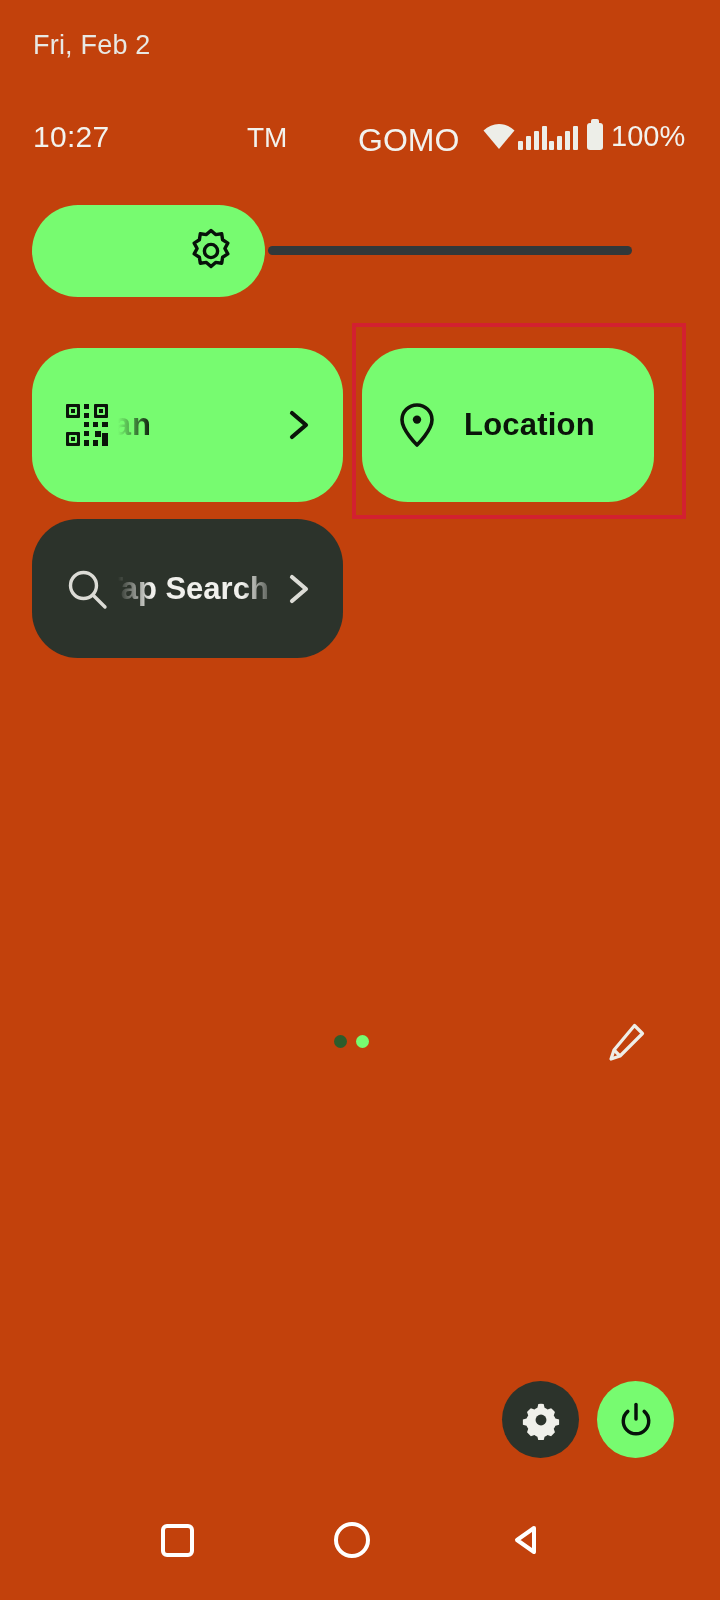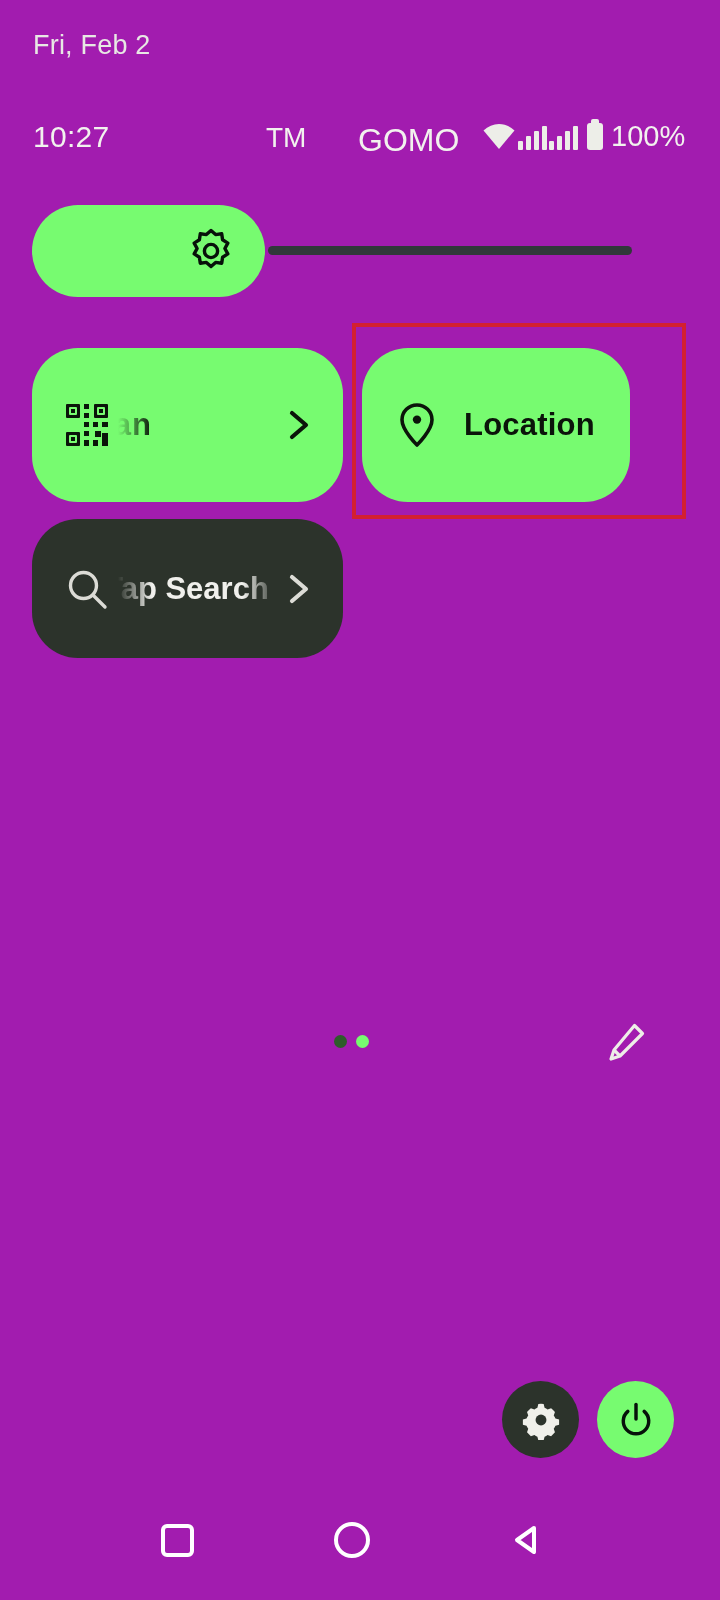--- a/index.html
+++ b/index.html
@@ -11,21 +11,21 @@
     width: 720px;
     height: 1600px;
     position: relative;
     overflow: hidden;
     font-family: "Liberation Sans", sans-serif;
     -webkit-font-smoothing: antialiased;
   }
   .screen {
     position: absolute;
     inset: 0;
-    background: #a21caf;
+    background: #c2410c;
   }
 
   
   .date-row {
     position: absolute;
     left: 33px;
     top: 30px;
     font-size: 27px;
     color: #e8e8e4;
     letter-spacing: 0.2px;
@@ -42,21 +42,21 @@
   .status-clock {
     position: absolute;
     left: 33px;
     top: 0;
     font-size: 30px;
     color: #f2f2ee;
     letter-spacing: 0.3px;
   }
   .status-carrier-1 {
     position: absolute;
-    left: 266px;
+    left: 247px;
     top: 2px;
     font-size: 28px;
     color: #f2f2ee;
   }
   .status-carrier-2 {
     position: absolute;
     left: 358px;
     top: 2px;
     font-size: 32px;
     color: #f2f2ee;
@@ -155,21 +155,21 @@
   .tile-qr {
     left: 32px;
     top: 348px;
     width: 311px;
     height: 154px;
     background: #77fb70;
   }
   .tile-location {
     left: 362px;
     top: 348px;
-    width: 268px;
+    width: 292px;
     height: 154px;
     background: #77fb70;
   }
   .tile-search {
     left: 32px;
     top: 519px;
     width: 311px;
     height: 139px;
     background: #2c332b;
   }

